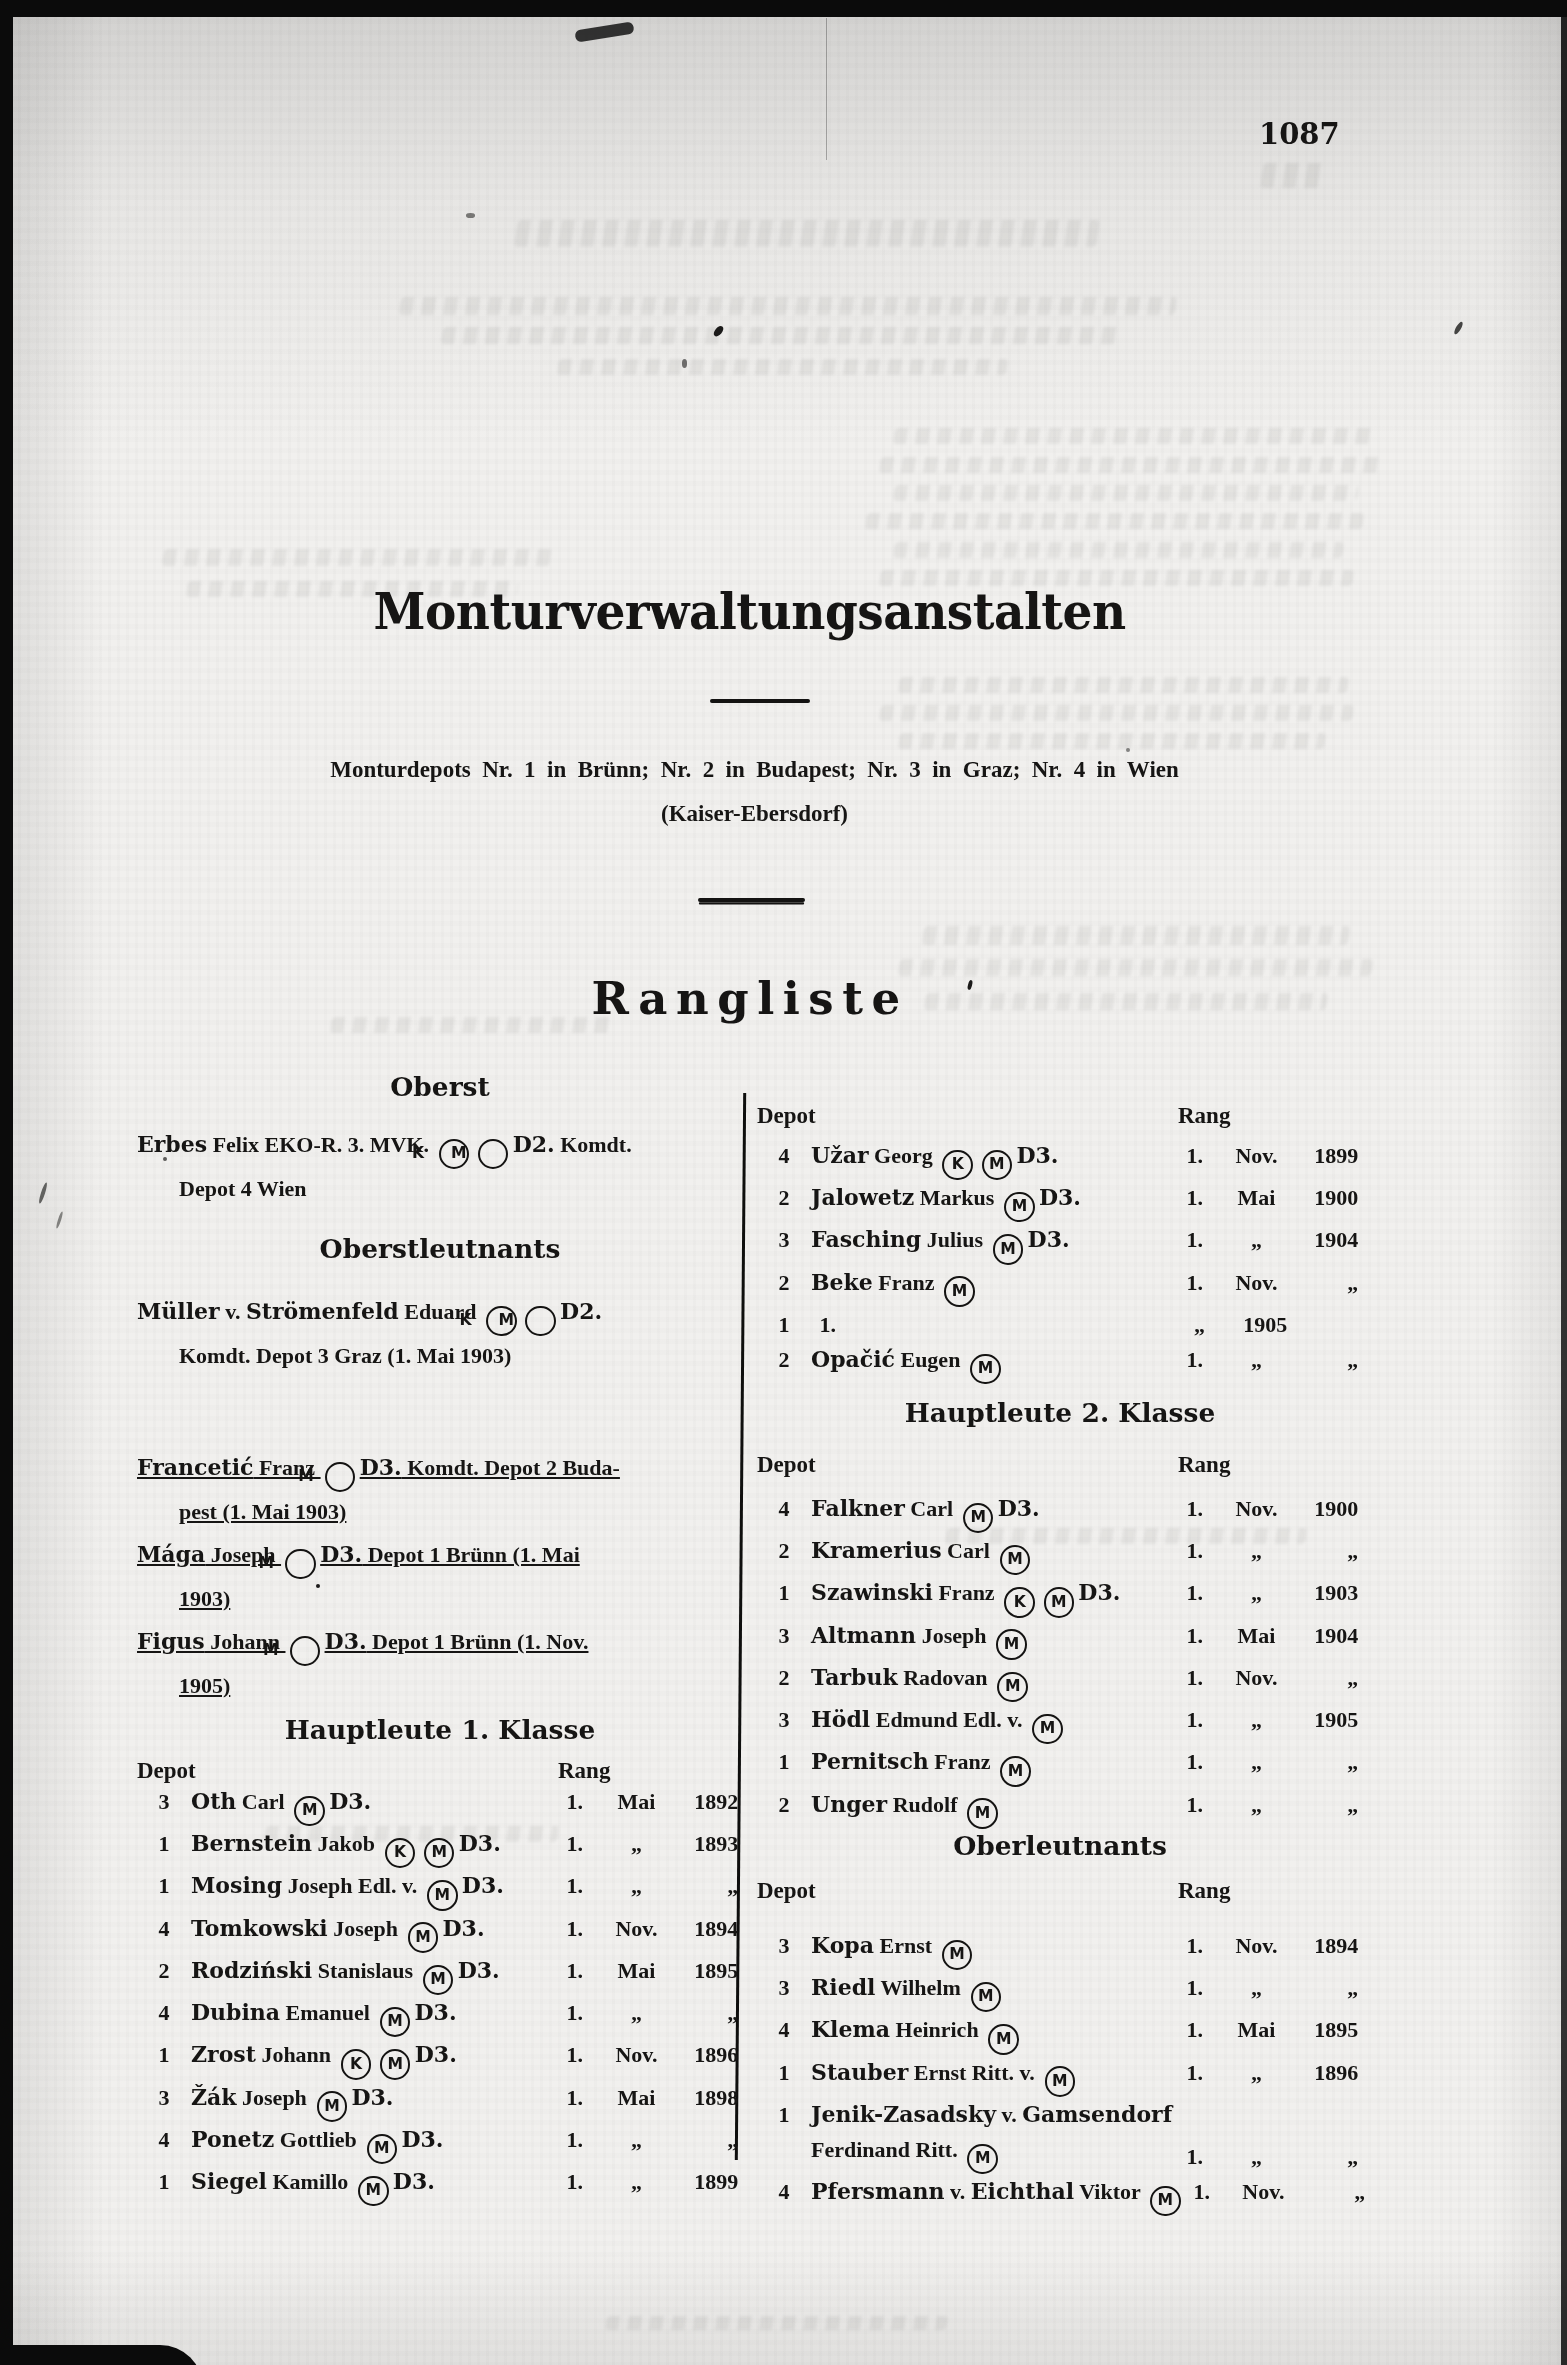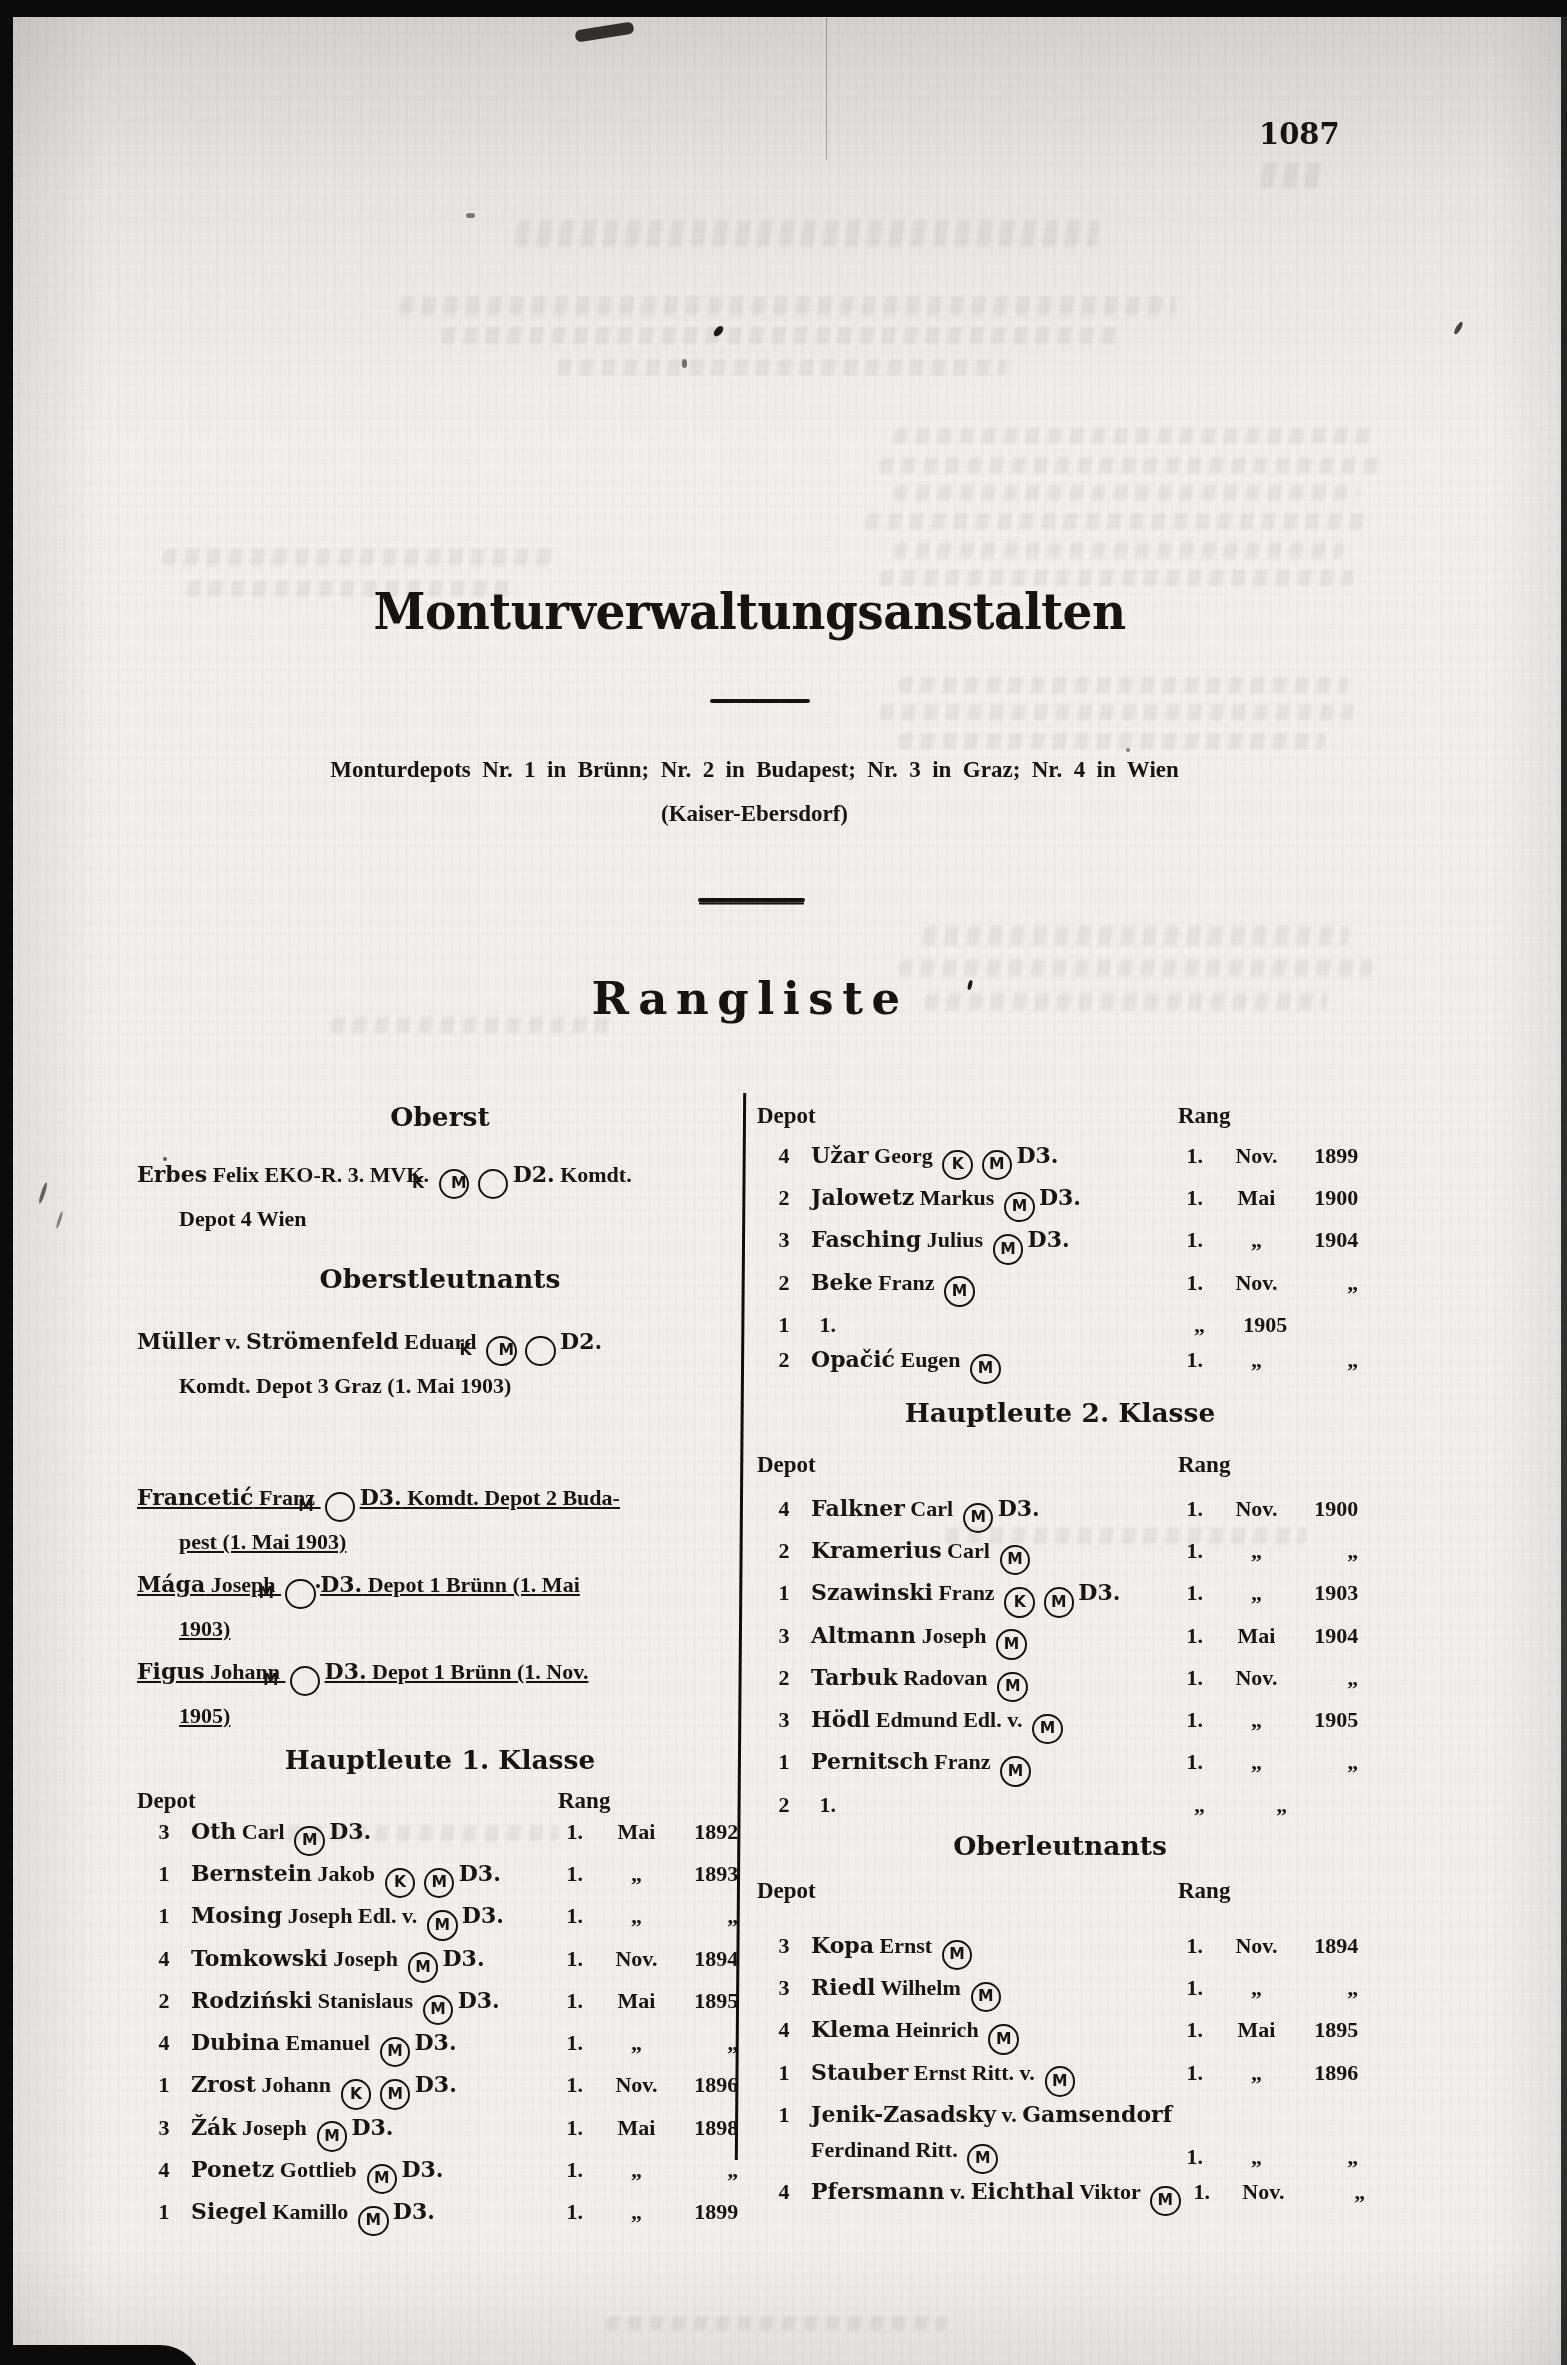--- a/index.html
+++ b/index.html
@@ -41,21 +41,21 @@
   .sub1{position:absolute;left:142px;top:757px;width:1225px;text-align:center;
     font:700 23px "Liberation Serif",serif;word-spacing:5.7px;z-index:4;}
   .sub2{position:absolute;left:142px;top:801px;width:1225px;text-align:center;
     font:700 23px "Liberation Serif",serif;z-index:4;}
   .rangliste{position:absolute;left:142px;top:972px;width:1216px;margin:0;text-align:center;
     font:700 45px "DejaVu Serif",serif;letter-spacing:8.5px;z-index:4;}
   .vdivider{position:absolute;left:739px;top:1093px;width:3.3px;height:1067px;background:#0e0e0d;
     transform:rotate(0.45deg);z-index:4;}
   
   .col{position:absolute;z-index:4;font-size:22px;}
-  .colL{left:137px;top:1102px;width:606px;height:1145px;}
+  .colL{left:137px;top:1072px;width:606px;height:1145px;}
   .colR{left:757px;top:1088px;width:606px;height:1102px;}
   .col h2{position:absolute;left:0;width:100%;margin:0;text-align:center;
     font:700 26.5px "DejaVu Serif",serif;line-height:29px;}
   .entries{position:absolute;left:0;width:100%;}
   .entry{margin:0 0 3.8px 0;padding-left:42px;text-indent:-42px;line-height:39px;white-space:nowrap;
     font-weight:700;}
   .b{font-family:"DejaVu Serif",serif;font-weight:700;}
   .badge{display:inline-flex;align-items:center;justify-content:center;width:26.5px;height:26.5px;
     border:2.8px solid #141312;border-radius:50%;font:700 15.6px "DejaVu Sans",sans-serif;
     vertical-align:-6.2px;margin:0 4.3px;line-height:1;}
@@ -344,20 +344,21 @@
         <div class="trow">
           <span class="c-depot">1</span>
           <span class="c-name"><span class="b">Pernitsch</span><span> Franz </span><span class="badge">M</span></span>
           <span class="c-day">1.</span>
           <span class="c-month">„</span>
           <span class="c-year">„</span>
         </div>
 
         <div class="trow">
           <span class="c-depot">2</span>
+          <span class="c-name"><span class="b">Unger</span><span> Rudolf </span><span class="badge">M</span></span>
           <span class="c-day">1.</span>
           <span class="c-month">„</span>
           <span class="c-year">„</span>
         </div>
       </div>
 
     <h2 style="top:743px;">Oberleutnants</h2>
     <div class="thead" style="top:789px;">
       <span class="h-depot">Depot</span>
       <span class="h-rang">Rang</span>

